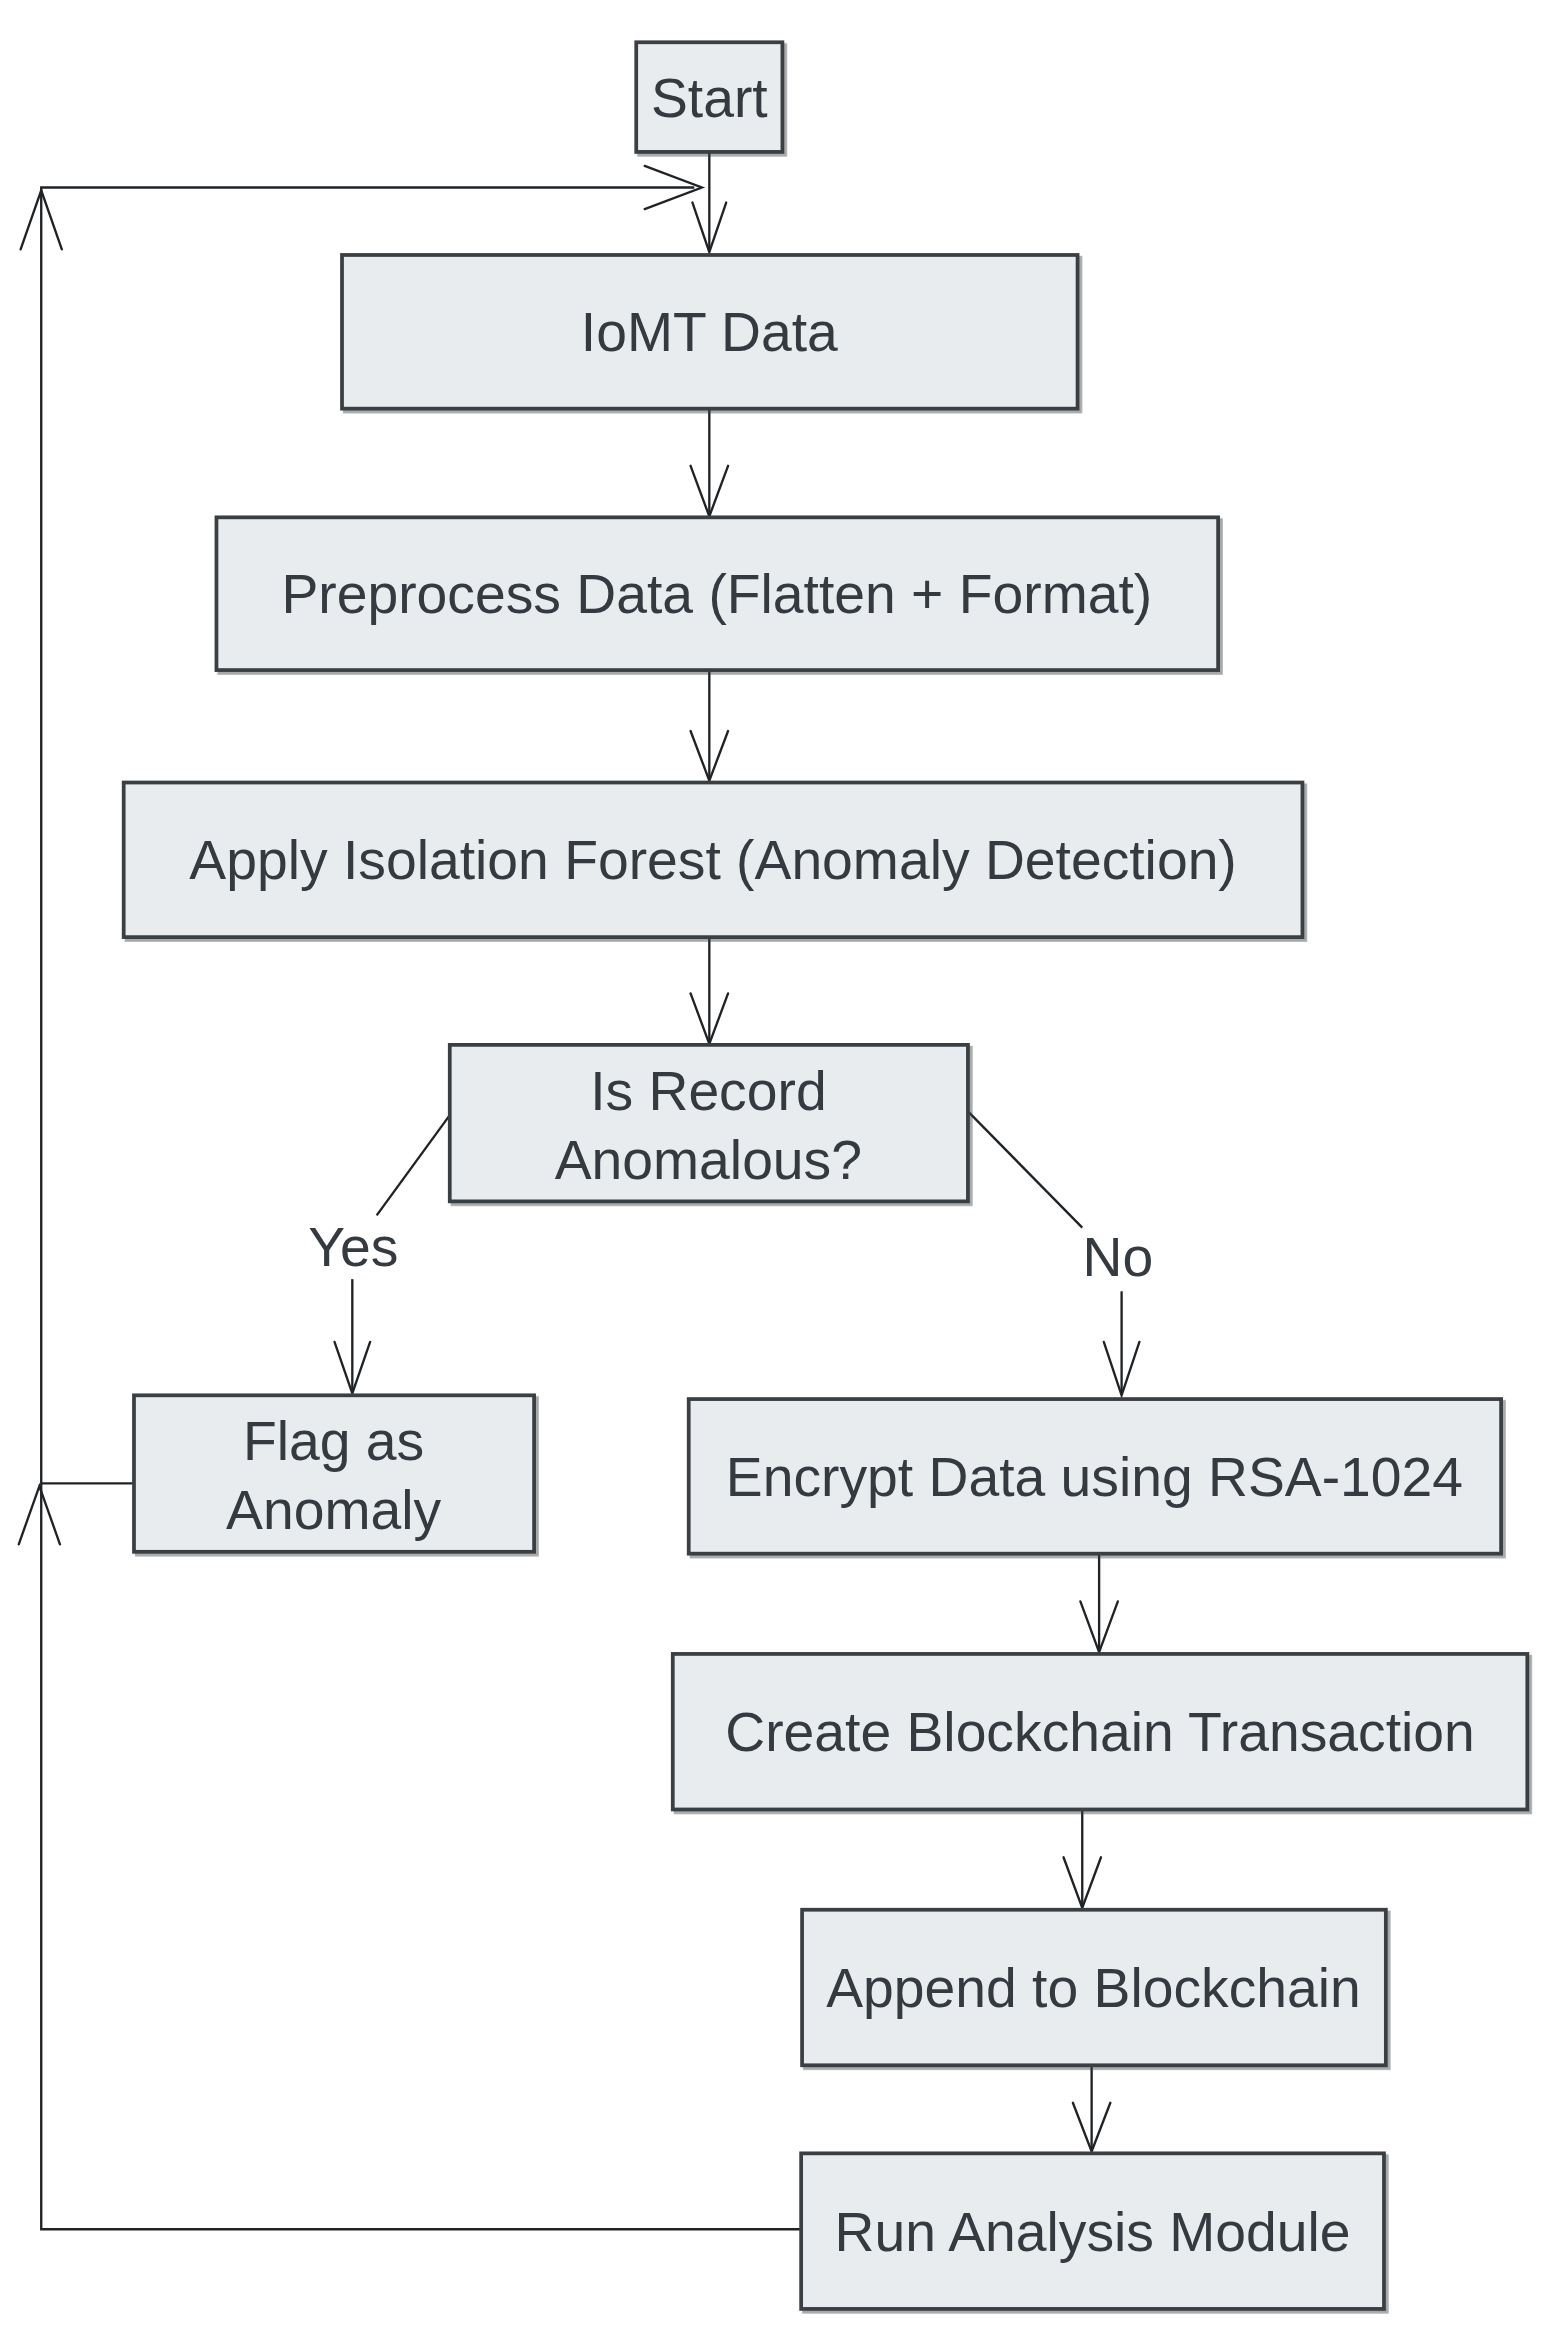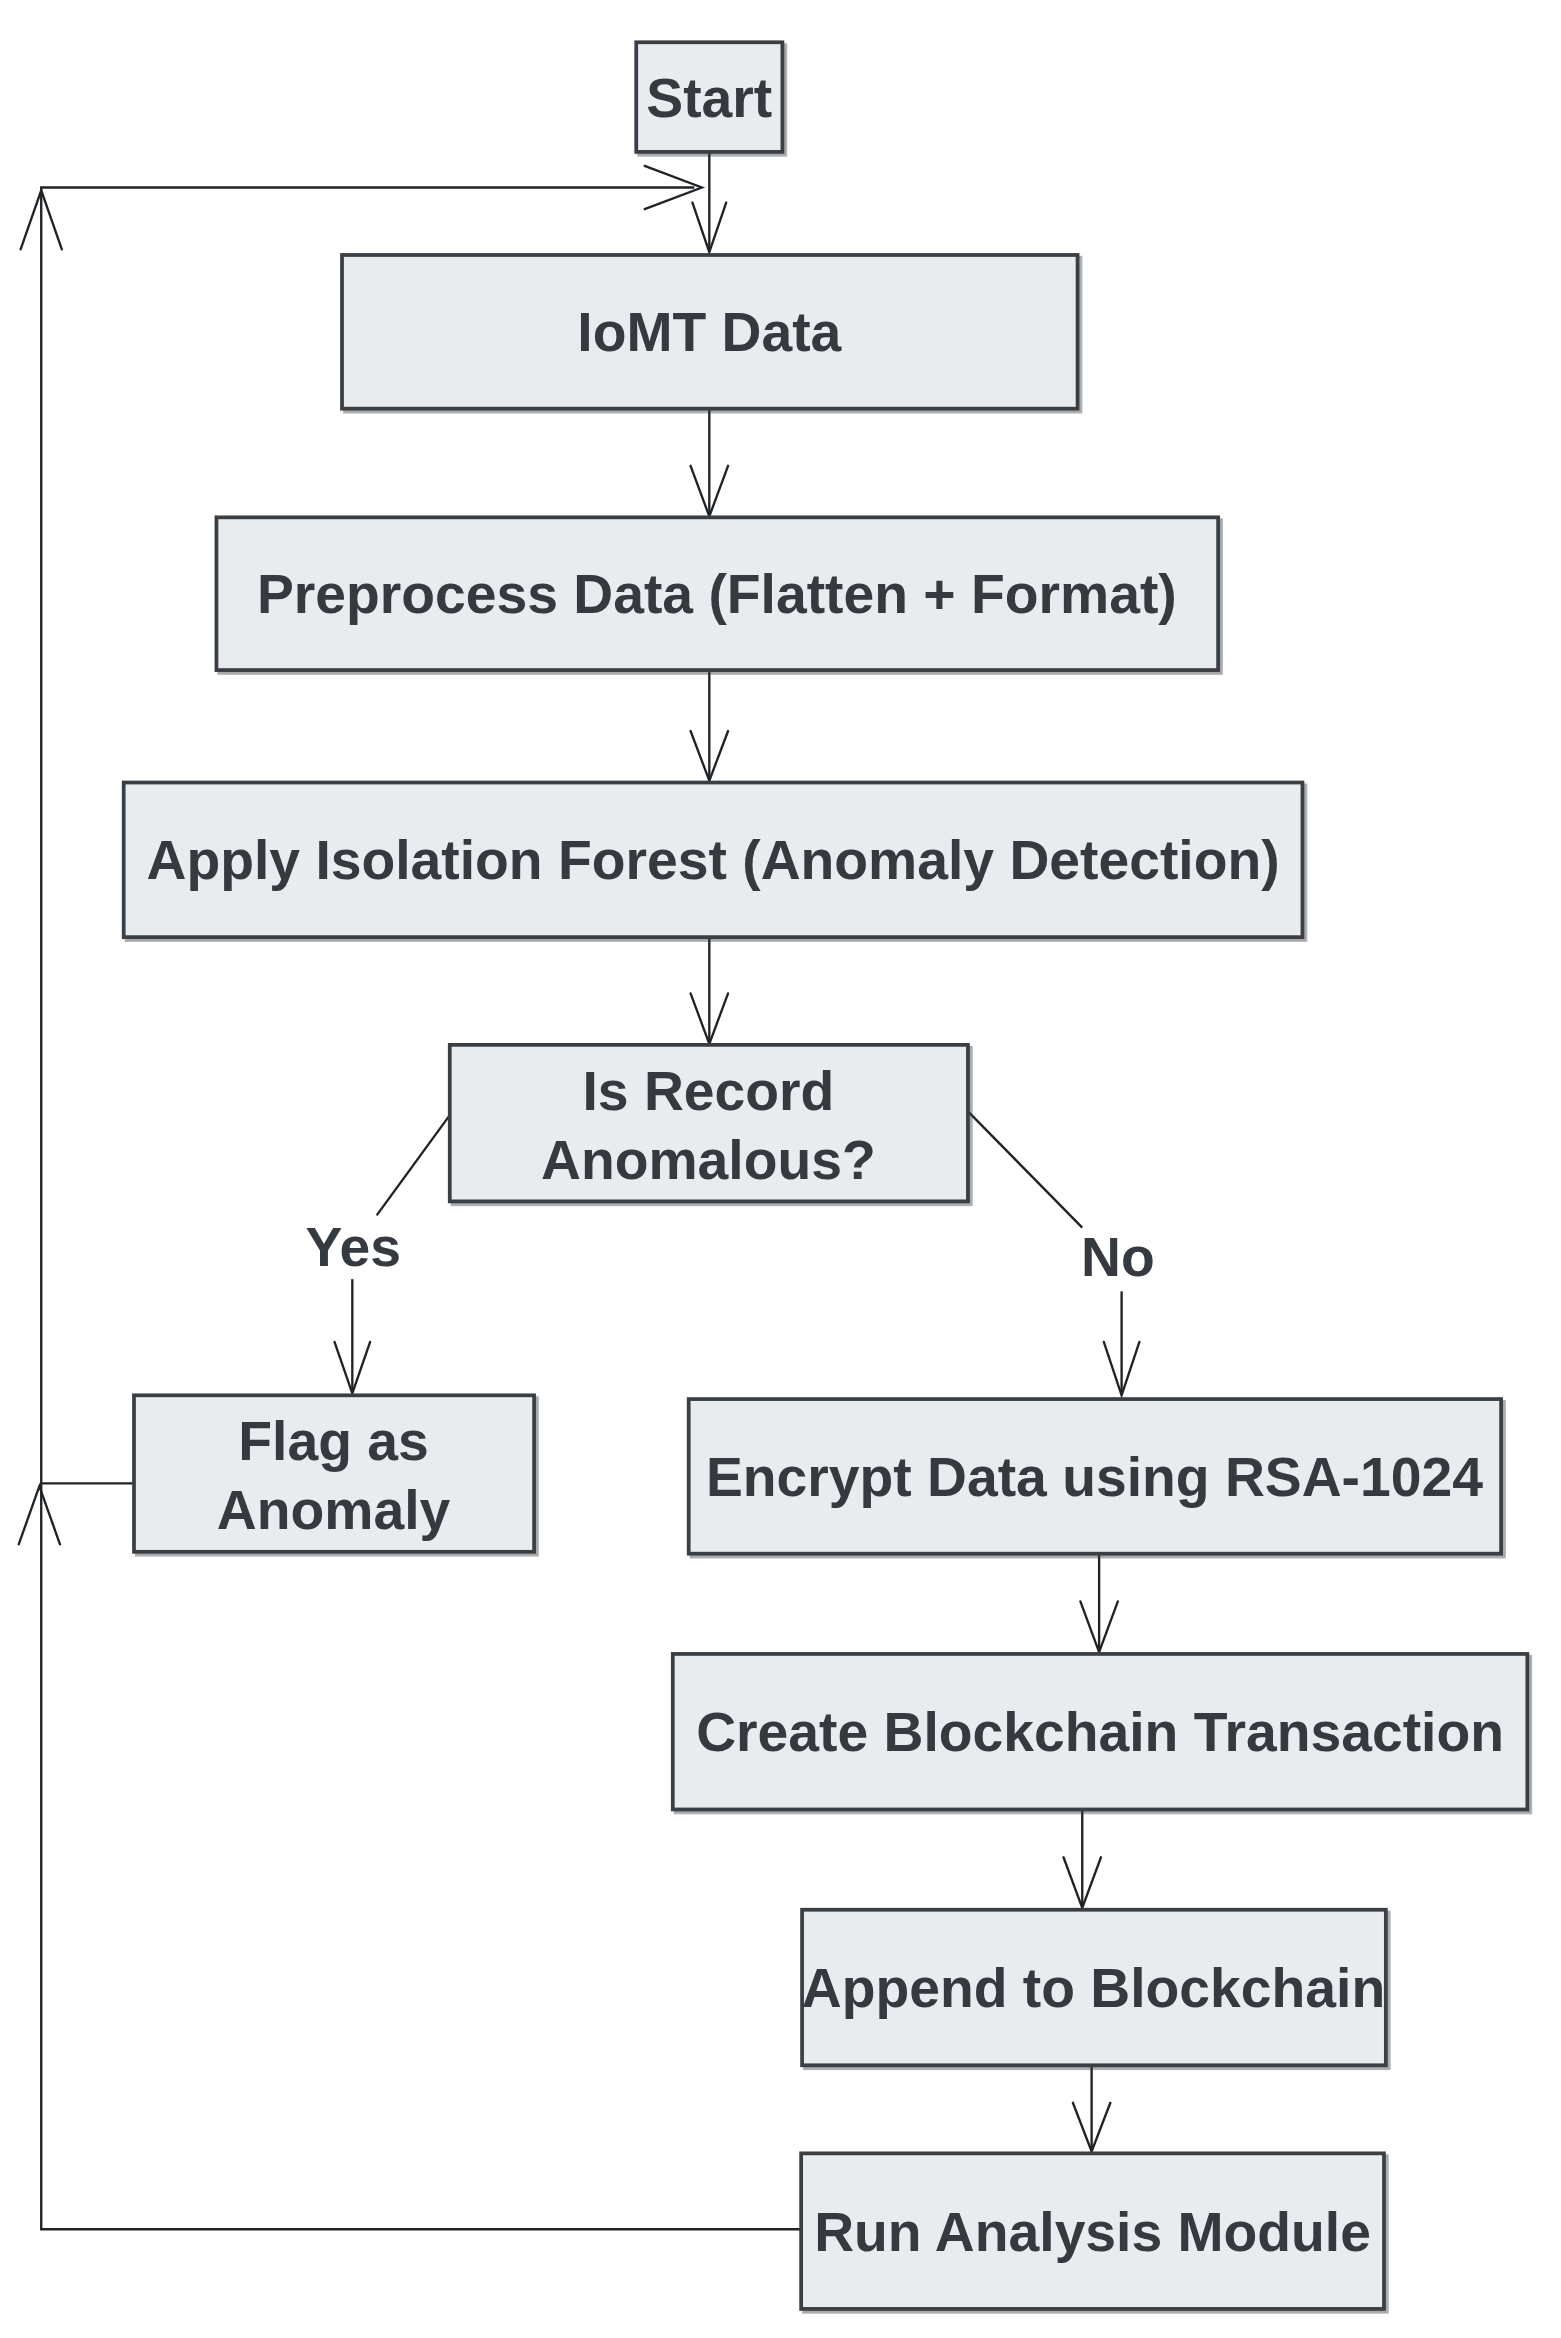--- a/index.html
+++ b/index.html
@@ -3,21 +3,21 @@
 <meta charset="utf-8">
 <style>
   :root{
     --background:#ffffff;
     --box-fill:#e9ecef;
     --box-border:#3a3f44;
     --line-color:#1f2326;
     --text-color:#343a40;
   }
   html,body{margin:0;padding:0;background:var(--background);}
-  .stage{width:1562px;height:2339px;position:relative;background:var(--background);font-weight:bold;}
+  .stage{width:1562px;height:2339px;position:relative;background:var(--background);}
   svg{display:block;}
   .node{fill:var(--box-fill);stroke:var(--box-border);stroke-width:4px;}
   .node.shadow{filter:drop-shadow(3px 3px 0px rgba(60,64,68,0.45));}
   .label{
     font-family:"Liberation Sans","DejaVu Sans",sans-serif;
     font-size:59px;
     fill:var(--text-color);
     text-anchor:middle;
   }
   .edge{stroke:var(--line-color);stroke-width:2.5px;fill:none;}

